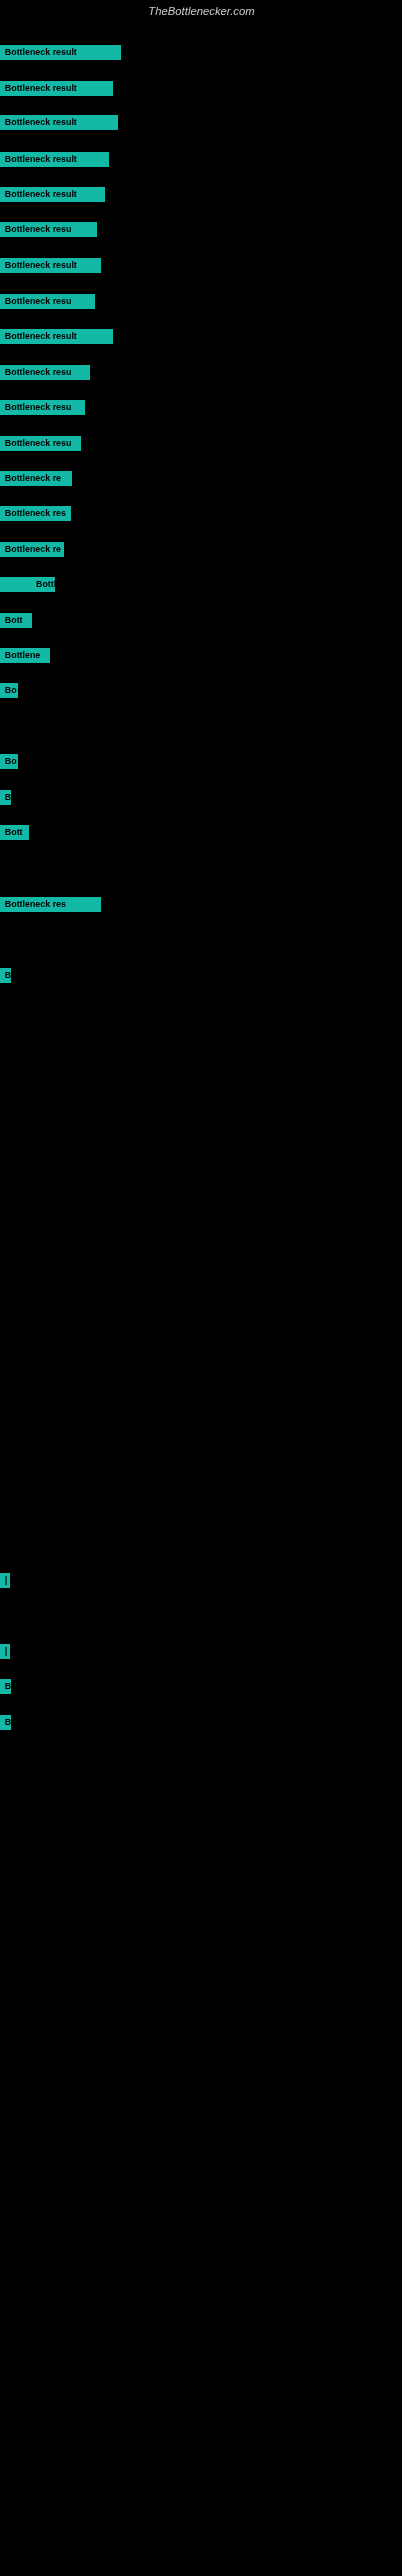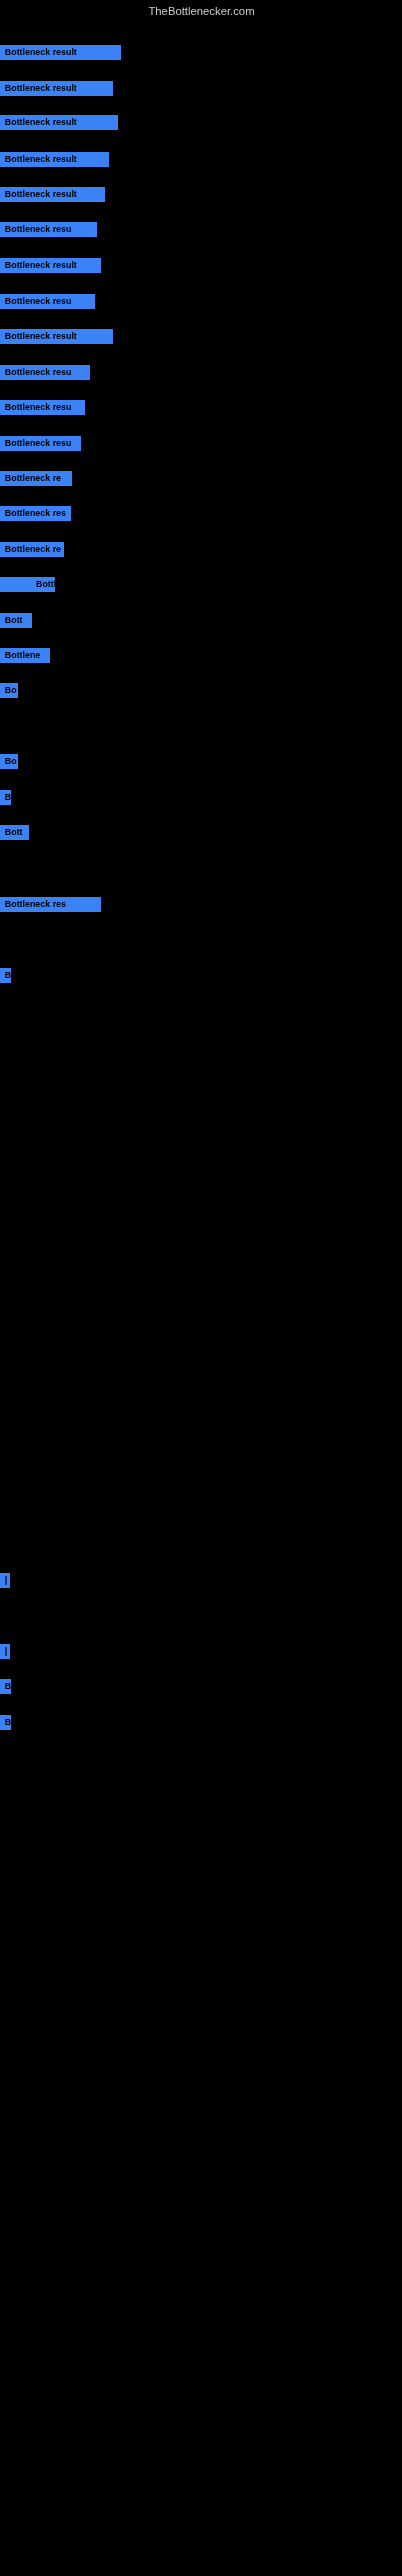--- a/index.html
+++ b/index.html
@@ -15,24 +15,25 @@
       font-family: Arial, sans-serif;
       position: relative;
     }
 
     .site-title {
       color: #cccccc;
       font-size: 11.3px;
       text-align: center;
       padding: 4.8px 0;
       width: 100%;
+      font-style: italic;
     }
 
     .bottleneck-badge {
-      background-color: #3b82f6;
+      background-color: #14b8a6;
       color: #000000;
       font-size: 8.9px;
       font-weight: bold;
       padding: 2.4px 4.8px;
       display: inline-block;
       position: absolute;
       left: 0;
       white-space: nowrap;
       overflow: hidden;
     }

